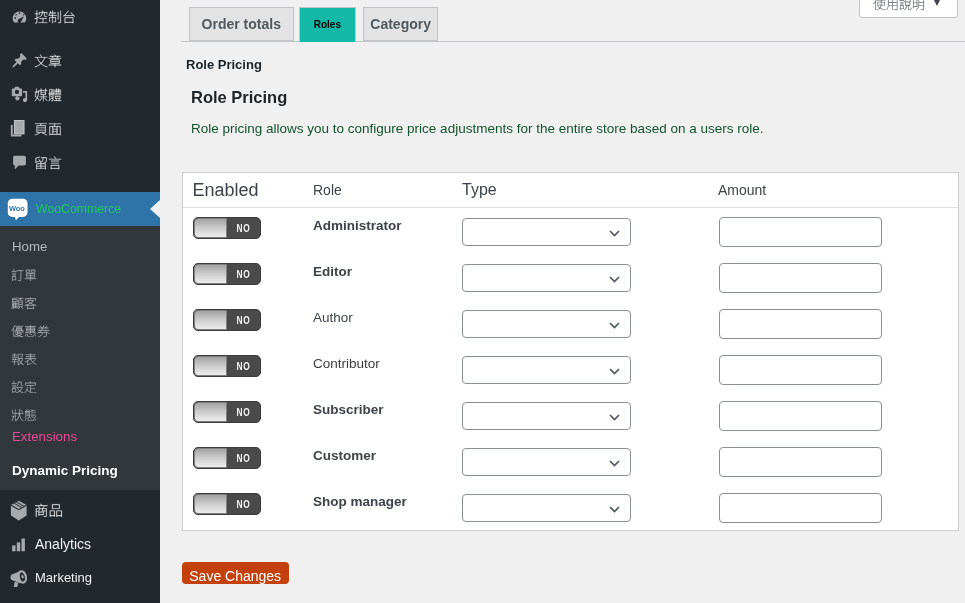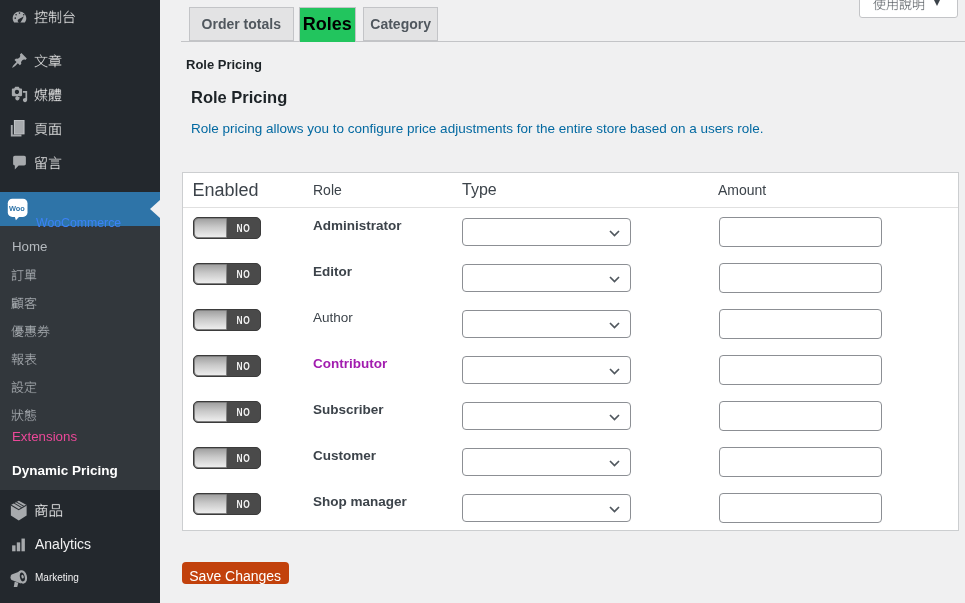--- a/index.html
+++ b/index.html
@@ -40,21 +40,21 @@
       <path fill="#a7aaad" d="M4.5 2h11c1.1 0 2 .9 2 2v7.5c0 1.1-.9 2-2 2H9l-4.5 4.6v-4.6c-1.1 0-2-.9-2-2V4c0-1.1.9-2 2-2z"></path>
     </svg>
 <div style="position:absolute;left:34px;top:152.1px"><svg width="28.0" height="20.3" viewBox="0 0 28.0 20.3">
         <path fill="#eeeeee" stroke="#eeeeee" stroke-width="0.3" d="M2.5 11.6H11.6V17.2H11.2V12.0H2.9V17.2H2.5ZM2.7 13.9H11.4V14.3H2.7ZM7.0 5.5H12.3V5.9H7.0ZM2.7 16.2H11.4V16.6H2.7ZM6.7 11.7H7.2V16.5H6.7ZM12.2 5.5H12.6Q12.6 5.5 12.6 5.6Q12.6 5.6 12.6 5.7Q12.6 5.7 12.6 5.8Q12.6 7.4 12.5 8.3Q12.4 9.2 12.3 9.7Q12.2 10.2 12.1 10.3Q11.9 10.5 11.8 10.5Q11.6 10.6 11.4 10.6Q11.1 10.6 10.7 10.6Q10.3 10.6 9.8 10.5Q9.8 10.4 9.8 10.3Q9.8 10.2 9.7 10.2Q10.2 10.2 10.7 10.2Q11.1 10.2 11.3 10.2Q11.4 10.2 11.5 10.2Q11.6 10.2 11.7 10.1Q11.8 9.9 11.9 9.5Q12.0 9.0 12.1 8.1Q12.2 7.2 12.2 5.6ZM5.8 4.7 6.1 5.0Q5.6 5.3 4.9 5.5Q4.2 5.7 3.4 5.9Q2.6 6.1 1.9 6.3Q1.8 6.2 1.8 6.1Q1.8 6.0 1.7 5.9Q2.4 5.8 3.2 5.6Q4.0 5.4 4.6 5.1Q5.3 4.9 5.8 4.7ZM9.0 5.6H9.4Q9.3 6.9 9.0 7.9Q8.8 9.0 8.1 9.8Q7.5 10.5 6.4 11.0Q6.4 11.0 6.3 10.9Q6.2 10.8 6.1 10.8Q7.2 10.3 7.8 9.5Q8.4 8.8 8.6 7.8Q8.9 6.8 9.0 5.6ZM4.6 7.3 4.9 7.2Q5.3 7.6 5.6 8.1Q6.0 8.6 6.3 9.1Q6.6 9.6 6.7 10.0L6.3 10.2Q6.2 9.8 5.9 9.3Q5.6 8.8 5.3 8.3Q4.9 7.8 4.6 7.3ZM1.6 10.6 1.5 10.2 1.9 9.9 6.0 8.8Q6.0 8.9 6.0 9.0Q6.0 9.1 6.1 9.1Q4.6 9.6 3.8 9.8Q2.9 10.1 2.4 10.2Q2.0 10.3 1.8 10.4Q1.6 10.5 1.6 10.6ZM1.6 10.6Q1.5 10.5 1.5 10.4Q1.4 10.4 1.4 10.3Q1.3 10.2 1.3 10.2Q1.4 10.1 1.6 9.9Q1.7 9.7 1.7 9.3V5.9H2.1V9.9Q2.1 9.9 2.1 9.9Q2.0 10.0 1.9 10.1Q1.8 10.1 1.8 10.2Q1.7 10.3 1.6 10.4Q1.6 10.5 1.6 10.6Z M17.1 16.1H24.9V16.5H17.1ZM17.0 10.9H25.0V11.3H17.0ZM17.0 8.8H25.0V9.2H17.0ZM14.9 6.9H27.2V7.3H14.9ZM16.9 13.0H25.1V17.2H24.7V13.4H17.3V17.2H16.9ZM20.0 4.8 20.4 4.6Q20.8 5.1 21.3 5.6Q21.7 6.1 22.0 6.5L21.6 6.7Q21.4 6.3 20.9 5.8Q20.5 5.3 20.0 4.8Z"></path>
       </svg></div>
 <svg style="position:absolute;left:7px;top:198px" width="22" height="23" viewBox="0 0 22 23">
 <rect x="0.8" y="0.7" width="19.7" height="18.2" rx="4.5" fill="#ffffff"></rect>
 <path d="M7.7 18.5 L12.4 18.5 L8.9 22.3 Z" fill="#ffffff"></path>
 <text x="9.9" y="13" fill="#2e74a8" font-family="'Liberation Sans',sans-serif" font-size="7.4" font-weight="bold" text-anchor="middle">Woo</text>
 </svg>
-<div class="lbl" style="left:36px;top:215px;height:16px;line-height:16px;font-size:12.3px;color:#3b82f6">WooCommerce</div>
+<div class="lbl" style="left:36px;top:201px;height:16px;line-height:16px;font-size:12.3px;color:#22c55e">WooCommerce</div>
 <div class="lbl" style="left:12px;top:239px;height:16px;line-height:16px;font-size:13.3px;color:#b4b9be">Home</div>
 <div style="position:absolute;left:11px;top:264.9px"><svg width="26.0" height="18.8" viewBox="0 0 26.0 18.8">
         <path fill="#b4b9be" stroke="#b4b9be" stroke-width="0.25" d="M1.3 8.2H5.1V8.6H1.3ZM1.3 9.8H5.1V10.2H1.3ZM0.7 6.5H5.5V6.9H0.7ZM1.5 11.5H5.0V15.1H1.5V14.8H4.6V11.9H1.5ZM1.3 11.5H1.7V15.8H1.3ZM2.2 4.4 2.6 4.2Q2.9 4.6 3.2 5.1Q3.5 5.5 3.6 5.8L3.3 6.1Q3.1 5.7 2.8 5.3Q2.5 4.8 2.2 4.4ZM5.8 5.5H12.4V5.9H5.8ZM9.7 5.6H10.1V15.1Q10.1 15.4 10.0 15.6Q9.9 15.7 9.6 15.8Q9.3 15.8 8.7 15.9Q8.2 15.9 7.2 15.9Q7.2 15.8 7.2 15.7Q7.1 15.7 7.1 15.6Q7.1 15.5 7.0 15.4Q7.6 15.5 8.1 15.5Q8.5 15.5 8.9 15.5Q9.2 15.5 9.4 15.4Q9.5 15.4 9.6 15.4Q9.7 15.3 9.7 15.1Z M19.3 8.3H19.7V16.0H19.3ZM15.6 10.3V11.9H23.6V10.3ZM15.6 8.4V10.0H23.6V8.4ZM15.2 8.0H23.9V12.3H15.2ZM13.8 13.6H25.2V14.0H13.8ZM15.4 5.2V6.9H18.5V5.2ZM15.0 4.8H18.9V7.3H15.0ZM20.6 5.2V6.9H23.8V5.2ZM20.2 4.8H24.2V7.3H20.2Z"></path>
       </svg></div>
 <div style="position:absolute;left:11px;top:292.9px"><svg width="26.0" height="18.8" viewBox="0 0 26.0 18.8">
         <path fill="#b4b9be" stroke="#b4b9be" stroke-width="0.25" d="M7.0 5.0H12.2V5.4H7.0ZM7.8 9.3V11.0H11.3V9.3ZM7.8 11.4V13.1H11.3V11.4ZM7.8 7.3V9.0H11.3V7.3ZM7.4 7.0H11.6V13.4H7.4ZM9.3 5.1 9.7 5.2Q9.6 5.7 9.5 6.2Q9.5 6.8 9.4 7.2L9.0 7.1Q9.1 6.7 9.2 6.1Q9.3 5.5 9.3 5.1ZM8.6 14.1 9.1 14.2Q8.7 14.7 8.1 15.2Q7.5 15.7 7.0 16.0Q6.9 15.9 6.8 15.8Q6.7 15.8 6.7 15.7Q7.0 15.5 7.4 15.2Q7.8 14.9 8.1 14.6Q8.4 14.3 8.6 14.1ZM10.3 14.2 10.6 14.1Q11.1 14.4 11.6 14.9Q12.1 15.3 12.4 15.7L12.1 15.9Q11.9 15.7 11.6 15.4Q11.3 15.1 10.9 14.8Q10.6 14.5 10.3 14.2ZM4.0 9.3 4.3 9.2Q4.5 9.5 4.7 9.9Q5.0 10.3 5.0 10.6L4.7 10.8Q4.6 10.5 4.4 10.1Q4.2 9.7 4.0 9.3ZM2.5 11.8H6.6V12.2H2.5ZM2.5 13.2H6.6V13.6H2.5ZM4.5 10.6H4.9V14.8H4.5ZM2.7 10.5H6.7V10.9H2.7V15.8H2.3V10.9L2.7 10.5ZM3.0 9.2 3.4 9.3Q3.1 10.1 2.7 11.0Q2.2 11.8 1.8 12.4Q1.8 12.3 1.7 12.3Q1.6 12.2 1.6 12.2Q1.5 12.1 1.4 12.1Q1.9 11.6 2.3 10.8Q2.7 10.0 3.0 9.2ZM1.5 6.5H6.5V8.9H1.5V8.5H6.1V6.9H1.5ZM5.8 4.6 6.2 4.9Q5.6 5.1 4.8 5.2Q4.0 5.4 3.1 5.5Q2.2 5.6 1.4 5.7Q1.4 5.6 1.3 5.5Q1.3 5.4 1.2 5.4Q2.0 5.3 2.9 5.2Q3.8 5.1 4.6 4.9Q5.3 4.8 5.8 4.6ZM1.2 5.4H1.6V10.2Q1.6 10.8 1.6 11.6Q1.6 12.3 1.5 13.1Q1.4 13.9 1.3 14.6Q1.2 15.4 0.9 16.0Q0.9 16.0 0.8 15.9Q0.8 15.9 0.7 15.8Q0.7 15.8 0.6 15.8Q0.8 15.2 0.9 14.5Q1.1 13.7 1.1 13.0Q1.2 12.2 1.2 11.5Q1.2 10.8 1.2 10.2ZM2.5 14.6H6.8V15.0H2.5Z M17.9 6.4 18.4 6.5Q17.8 7.4 16.8 8.3Q15.8 9.2 14.5 9.9Q14.4 9.9 14.4 9.8Q14.3 9.8 14.3 9.7Q14.2 9.7 14.2 9.7Q15.5 9.0 16.5 8.1Q17.4 7.2 17.9 6.4ZM17.3 7.5H22.5V7.9H17.0ZM22.4 7.5H22.5L22.5 7.5L22.8 7.7Q22.1 8.6 21.1 9.4Q20.1 10.2 18.9 10.8Q17.6 11.4 16.3 11.9Q15.0 12.3 13.8 12.6Q13.8 12.6 13.7 12.5Q13.7 12.4 13.7 12.4Q13.6 12.3 13.6 12.3Q14.8 12.0 16.0 11.6Q17.3 11.2 18.5 10.6Q19.7 10.0 20.7 9.2Q21.7 8.5 22.4 7.6ZM17.2 7.8Q17.9 8.9 19.2 9.8Q20.5 10.7 22.1 11.2Q23.7 11.8 25.4 12.1Q25.4 12.1 25.3 12.2Q25.3 12.2 25.2 12.3Q25.2 12.3 25.2 12.4Q23.5 12.1 21.9 11.5Q20.2 10.9 18.9 10.0Q17.6 9.2 16.8 8.0ZM16.2 12.1H22.9V16.0H22.5V12.4H16.6V16.0H16.2ZM16.4 15.1H22.7V15.5H16.4ZM14.1 5.6H24.9V7.6H24.5V6.0H14.5V7.6H14.1ZM18.9 4.3 19.2 4.2Q19.5 4.6 19.8 5.0Q20.0 5.4 20.2 5.7L19.8 5.9Q19.7 5.6 19.4 5.1Q19.2 4.7 18.9 4.3Z"></path>
       </svg></div>
 <div style="position:absolute;left:11px;top:320.9px"><svg width="39.0" height="18.8" viewBox="0 0 39.0 18.8">
         <path fill="#b4b9be" stroke="#b4b9be" stroke-width="0.25" d="M4.0 4.9H12.2V5.3H4.0ZM5.4 7.3H10.8V7.7H5.4ZM5.4 8.4H10.8V8.8H5.4ZM5.1 6.2H11.0V9.8H10.6V6.6H5.5V9.8H5.1ZM3.8 9.5H12.3V11.2H12.0V9.9H4.1V11.2H3.8ZM5.5 10.5 5.8 10.7Q5.6 11.0 5.2 11.4Q4.8 11.9 4.3 12.1L4.1 11.9Q4.5 11.6 4.9 11.2Q5.2 10.8 5.5 10.5ZM6.2 10.4H6.6V11.4Q6.6 11.5 6.7 11.6Q6.8 11.6 7.2 11.6Q7.3 11.6 7.6 11.6Q7.9 11.6 8.2 11.6Q8.5 11.6 8.8 11.6Q9.1 11.6 9.3 11.6Q9.5 11.6 9.6 11.5Q9.7 11.4 9.7 10.9Q9.8 11.0 9.9 11.0Q10.0 11.1 10.1 11.1Q10.0 11.6 9.9 11.8Q9.8 12.0 9.3 12.0Q9.3 12.0 9.0 12.0Q8.7 12.0 8.3 12.0Q7.9 12.0 7.6 12.0Q7.3 12.0 7.2 12.0Q6.8 12.0 6.6 12.0Q6.4 11.9 6.3 11.8Q6.2 11.7 6.2 11.4ZM7.1 10.3 7.4 10.0Q7.8 10.2 8.2 10.4Q8.6 10.7 8.9 10.9L8.7 11.2Q8.4 11.0 8.0 10.7Q7.5 10.4 7.1 10.3ZM10.1 10.6 10.4 10.4Q10.9 10.8 11.4 11.2Q11.8 11.6 12.1 11.9L11.8 12.2Q11.5 11.8 11.1 11.4Q10.6 11.0 10.1 10.6ZM6.9 11.8 7.4 11.9Q6.8 12.6 5.9 13.3Q5.0 13.9 3.8 14.5Q3.8 14.4 3.7 14.4Q3.6 14.3 3.5 14.2Q4.7 13.7 5.6 13.1Q6.4 12.4 6.9 11.8ZM10.4 12.7H10.5L10.6 12.7L10.9 12.9Q10.1 14.0 8.3 14.8Q6.4 15.6 3.7 16.0Q3.6 15.9 3.6 15.8Q3.5 15.7 3.4 15.7Q6.1 15.3 7.9 14.6Q9.7 13.8 10.4 12.8ZM5.0 12.6Q5.6 13.5 6.8 14.1Q7.9 14.7 9.3 15.1Q10.7 15.5 12.2 15.6Q12.2 15.7 12.1 15.8Q12.0 15.9 12.0 16.0Q10.5 15.8 9.0 15.4Q7.6 15.0 6.4 14.3Q5.3 13.7 4.6 12.8ZM6.2 12.7H10.6V13.1H5.8ZM7.8 5.1 8.3 5.1Q8.1 5.5 8.0 5.8Q7.9 6.2 7.8 6.4L7.5 6.4Q7.6 6.1 7.7 5.7Q7.7 5.4 7.8 5.1ZM3.2 4.4 3.6 4.5Q3.3 5.6 2.9 6.6Q2.4 7.7 1.9 8.6Q1.4 9.5 0.8 10.3Q0.8 10.2 0.8 10.2Q0.7 10.1 0.6 10.1Q0.6 10.0 0.5 10.0Q1.1 9.3 1.6 8.4Q2.1 7.5 2.5 6.5Q3.0 5.4 3.2 4.4ZM2.3 7.2 2.6 6.8 2.6 6.9V16.0H2.3Z M14.1 5.3H24.9V5.7H14.1ZM19.3 4.3H19.7V11.6H19.3ZM15.5 8.7V9.8H23.6V8.7ZM15.5 7.2V8.3H23.6V7.2ZM15.1 6.8H24.0V10.2H15.1ZM21.4 10.7 21.7 10.4Q22.3 10.6 23.0 11.0Q23.6 11.3 24.2 11.7Q24.7 12.0 25.1 12.3L24.8 12.6Q24.5 12.3 23.9 11.9Q23.4 11.6 22.7 11.2Q22.1 10.9 21.4 10.7ZM14.1 11.5Q14.9 11.5 16.0 11.5Q17.1 11.5 18.4 11.5Q19.6 11.5 21.0 11.5Q22.3 11.4 23.7 11.4L23.7 11.8Q21.9 11.8 20.1 11.8Q18.4 11.9 16.8 11.9Q15.3 11.9 14.1 11.9ZM16.5 12.9H16.9V15.1Q16.9 15.3 17.1 15.4Q17.3 15.5 18.0 15.5Q18.1 15.5 18.4 15.5Q18.7 15.5 19.2 15.5Q19.6 15.5 20.0 15.5Q20.5 15.5 20.8 15.5Q21.2 15.5 21.4 15.5Q21.7 15.5 21.9 15.4Q22.1 15.3 22.1 14.9Q22.2 14.6 22.2 14.0Q22.3 14.0 22.4 14.1Q22.5 14.1 22.6 14.1Q22.6 14.8 22.5 15.2Q22.4 15.6 22.1 15.7Q21.9 15.8 21.4 15.8Q21.3 15.8 20.9 15.8Q20.6 15.8 20.1 15.8Q19.7 15.8 19.2 15.8Q18.7 15.8 18.4 15.8Q18.1 15.8 18.0 15.8Q17.4 15.8 17.1 15.8Q16.8 15.7 16.7 15.6Q16.5 15.4 16.5 15.1ZM18.3 12.6 18.5 12.4Q18.9 12.5 19.4 12.8Q19.9 13.0 20.3 13.3Q20.7 13.5 20.9 13.7L20.7 14.0Q20.4 13.8 20.0 13.5Q19.6 13.3 19.2 13.1Q18.7 12.8 18.3 12.6ZM22.9 13.0 23.2 12.8Q23.6 13.2 23.9 13.6Q24.3 14.1 24.5 14.5Q24.8 14.9 25.0 15.2L24.7 15.4Q24.5 15.1 24.2 14.6Q23.9 14.2 23.6 13.8Q23.3 13.4 22.9 13.0ZM15.1 12.9 15.5 13.0Q15.3 13.4 15.1 13.9Q14.9 14.3 14.7 14.8Q14.5 15.2 14.2 15.6L13.9 15.4Q14.2 15.1 14.4 14.6Q14.6 14.2 14.8 13.7Q15.0 13.3 15.1 12.9Z M26.9 9.0H38.2V9.4H26.9ZM27.7 6.8H37.2V7.2H27.7ZM34.3 9.0Q34.7 9.8 35.4 10.4Q36.0 11.0 36.9 11.5Q37.7 12.0 38.5 12.2Q38.5 12.3 38.4 12.3Q38.4 12.4 38.3 12.4Q38.3 12.5 38.2 12.6Q37.4 12.3 36.6 11.8Q35.8 11.2 35.1 10.6Q34.4 9.9 33.9 9.2ZM32.5 4.3 32.9 4.3Q32.7 5.4 32.3 6.6Q31.8 7.7 31.1 8.8Q30.3 9.9 29.3 10.9Q28.2 11.8 26.8 12.5Q26.8 12.4 26.7 12.4Q26.7 12.3 26.6 12.3Q26.6 12.2 26.5 12.2Q27.9 11.5 29.0 10.6Q30.0 9.7 30.8 8.6Q31.5 7.5 31.9 6.4Q32.4 5.3 32.5 4.3ZM28.9 4.9 29.2 4.7Q29.6 5.1 29.9 5.6Q30.3 6.0 30.4 6.4L30.1 6.6Q30.0 6.2 29.6 5.8Q29.3 5.3 28.9 4.9ZM35.7 4.7 36.1 4.9Q35.7 5.4 35.3 6.0Q34.9 6.6 34.5 7.0L34.2 6.9Q34.4 6.6 34.7 6.2Q35.0 5.8 35.3 5.4Q35.5 5.0 35.7 4.7ZM28.8 11.3H35.5V11.7H28.8ZM35.3 11.3H35.7Q35.7 11.3 35.7 11.4Q35.7 11.5 35.7 11.6Q35.6 12.9 35.5 13.8Q35.4 14.6 35.3 15.0Q35.1 15.5 35.0 15.6Q34.8 15.8 34.7 15.8Q34.5 15.9 34.2 15.9Q34.0 15.9 33.5 15.9Q33.0 15.9 32.4 15.8Q32.4 15.7 32.4 15.6Q32.4 15.5 32.3 15.4Q32.9 15.5 33.4 15.5Q34.0 15.5 34.1 15.5Q34.3 15.5 34.5 15.5Q34.6 15.5 34.6 15.4Q34.8 15.3 34.9 14.8Q35.0 14.4 35.1 13.6Q35.2 12.7 35.3 11.4ZM31.2 11.5H31.6Q31.4 12.3 31.2 13.0Q30.9 13.7 30.5 14.3Q30.0 14.9 29.3 15.3Q28.6 15.7 27.5 16.0Q27.5 16.0 27.5 15.9Q27.4 15.9 27.4 15.8Q27.3 15.7 27.3 15.7Q28.3 15.4 29.0 15.0Q29.7 14.6 30.1 14.1Q30.6 13.6 30.8 12.9Q31.1 12.3 31.2 11.5Z"></path>
       </svg></div>
@@ -87,34 +87,34 @@
         <rect x="13.5" y="3" width="4" height="15"></rect>
       </g>
     </svg>
 <div class="lbl" style="left:35px;top:536px;height:16px;line-height:16px;font-size:14px;color:#f0f0f1">Analytics</div>
 <svg style="position:absolute;left:8.5px;top:568.5px" width="19" height="19" viewBox="0 0 20 20">
       <path fill="#a7aaad" d="M12.5 2 L2.8 5.7 Q1.6 6.2 1.6 8.6 Q1.6 11 2.8 11.5 L12.5 15.2 Z"></path>
       <ellipse cx="14" cy="8.3" rx="3.7" ry="6" transform="rotate(-14 14 8.3)" fill="#23282d" stroke="#a7aaad" stroke-width="2.4"></ellipse>
       <ellipse cx="14.3" cy="8" rx="1.2" ry="2.1" transform="rotate(-14 14.3 8)" fill="#a7aaad"></ellipse>
       <path fill="#a7aaad" d="M6 13.3 L9.8 14.5 L8.7 19 L5 19 Z"></path>
     </svg>
-<div class="lbl" style="left:35px;top:570px;height:16px;line-height:16px;font-size:10px;color:#f0f0f1">Marketing</div>
+<div class="lbl" style="left:35px;top:570px;height:16px;line-height:16px;font-size:13px;color:#f0f0f1">Marketing</div>
 </div>
 <div class="abs" style="left:859px;top:-20px;width:99px;height:38px;background:#fff;border:1px solid #c3c4c7;border-radius:0 0 3px 3px"></div>
 <div style="position:absolute;left:873px;top:-5.6px"><svg width="52.0" height="18.8" viewBox="0 0 52.0 18.8">
       <path fill="#50575e" stroke="#50575e" stroke-width="0.2" d="M4.0 5.9H12.4V6.3H4.0ZM4.9 8.3V10.9H11.5V8.3ZM4.5 7.9H11.9V11.3H4.5ZM4.9 11.7Q5.6 12.8 6.7 13.6Q7.8 14.4 9.3 14.9Q10.8 15.5 12.5 15.7Q12.4 15.7 12.4 15.8Q12.3 15.9 12.3 15.9Q12.2 16.0 12.2 16.1Q10.5 15.8 9.0 15.2Q7.5 14.7 6.4 13.8Q5.2 13.0 4.6 11.8ZM8.0 4.3H8.3V9.9Q8.3 10.6 8.3 11.3Q8.2 12.0 8.0 12.7Q7.8 13.4 7.3 14.0Q6.8 14.7 6.0 15.2Q5.1 15.7 3.8 16.1Q3.8 16.0 3.8 16.0Q3.7 15.9 3.7 15.9Q3.7 15.8 3.6 15.8Q4.9 15.4 5.7 14.9Q6.5 14.4 7.0 13.8Q7.4 13.2 7.7 12.6Q7.9 11.9 7.9 11.2Q8.0 10.5 8.0 9.9ZM3.9 4.3 4.3 4.4Q3.8 5.5 3.3 6.5Q2.7 7.5 2.0 8.4Q1.4 9.3 0.7 10.0Q0.6 10.0 0.6 9.9Q0.5 9.8 0.5 9.8Q0.4 9.7 0.4 9.7Q1.1 9.0 1.7 8.2Q2.4 7.3 2.9 6.3Q3.5 5.3 3.9 4.3ZM2.4 7.4 2.8 7.1 2.8 7.1V16.1H2.4Z M15.4 5.2H24.2V5.6H15.4ZM15.4 8.3H24.1V8.7H15.4ZM15.2 11.5H24.1V11.8H15.2ZM15.1 5.2H15.5V10.0Q15.5 10.7 15.5 11.5Q15.4 12.3 15.2 13.1Q15.1 13.9 14.7 14.7Q14.4 15.4 13.8 16.1Q13.8 16.0 13.7 16.0Q13.7 15.9 13.6 15.9Q13.6 15.8 13.5 15.8Q14.1 15.2 14.4 14.4Q14.7 13.7 14.9 13.0Q15.0 12.2 15.1 11.4Q15.1 10.7 15.1 10.0ZM24.0 5.2H24.3V15.2Q24.3 15.5 24.2 15.7Q24.1 15.8 23.9 15.9Q23.6 15.9 23.0 15.9Q22.5 15.9 21.5 15.9Q21.5 15.9 21.4 15.7Q21.4 15.6 21.3 15.5Q21.9 15.5 22.4 15.5Q22.8 15.5 23.2 15.5Q23.5 15.5 23.6 15.5Q23.8 15.5 23.9 15.5Q24.0 15.4 24.0 15.2ZM19.3 5.4H19.7V15.9H19.3Z M27.1 8.2H30.6V8.6H27.1ZM27.1 9.8H30.6V10.2H27.1ZM26.6 6.5H31.1V6.9H26.6ZM27.3 11.5H30.7V15.1H27.3V14.8H30.3V11.9H27.3ZM27.1 11.5H27.5V15.8H27.1ZM28.1 4.4 28.4 4.3Q28.7 4.7 29.0 5.2Q29.3 5.7 29.4 6.0L29.1 6.2Q28.9 5.8 28.7 5.3Q28.4 4.8 28.1 4.4ZM33.7 11.2H34.1Q34.0 12.0 33.9 12.7Q33.7 13.5 33.4 14.1Q33.1 14.7 32.6 15.2Q32.1 15.7 31.5 16.0Q31.4 16.0 31.4 15.9Q31.3 15.9 31.3 15.8Q31.2 15.8 31.2 15.7Q32.1 15.3 32.6 14.6Q33.1 14.0 33.3 13.1Q33.6 12.2 33.7 11.2ZM35.5 11.2H35.9V15.1Q35.9 15.2 36.0 15.3Q36.1 15.4 36.3 15.4Q36.4 15.4 36.7 15.4Q36.9 15.4 37.2 15.4Q37.4 15.4 37.5 15.4Q37.7 15.4 37.8 15.3Q37.9 15.1 37.9 14.8Q37.9 14.4 37.9 13.7Q38.0 13.7 38.1 13.7Q38.1 13.8 38.2 13.8Q38.3 13.8 38.3 13.8Q38.3 14.6 38.2 15.0Q38.2 15.4 38.0 15.6Q37.9 15.7 37.6 15.7Q37.5 15.7 37.3 15.7Q37.2 15.7 37.0 15.7Q36.7 15.7 36.6 15.7Q36.4 15.7 36.3 15.7Q36.0 15.7 35.8 15.7Q35.7 15.6 35.6 15.5Q35.5 15.3 35.5 15.1ZM32.7 8.2V11.0H36.7V8.2ZM32.3 7.8H37.1V11.4H32.3ZM33.4 4.5 33.8 4.6Q33.6 5.3 33.2 5.9Q32.8 6.6 32.4 7.2Q31.9 7.8 31.4 8.2Q31.4 8.2 31.4 8.1Q31.3 8.1 31.2 8.0Q31.1 8.0 31.1 8.0Q31.8 7.3 32.4 6.4Q33.0 5.5 33.4 4.5ZM35.2 4.5 35.5 4.4Q36.0 4.9 36.6 5.6Q37.1 6.2 37.6 6.9Q38.0 7.5 38.2 8.0L37.9 8.2Q37.7 7.7 37.2 7.1Q36.8 6.4 36.3 5.8Q35.8 5.1 35.2 4.5Z M40.4 5.2H44.2V12.7H40.4V12.3H43.8V5.6H40.4ZM40.4 8.7H44.0V9.0H40.4ZM45.9 4.9H50.6V5.3H45.9ZM45.9 8.1H50.6V8.5H45.9ZM45.7 11.4H50.6V11.8H45.7ZM40.2 5.2H40.6V14.0H40.2ZM50.5 4.9H50.9V15.2Q50.9 15.5 50.8 15.7Q50.7 15.8 50.4 15.9Q50.2 15.9 49.7 15.9Q49.2 16.0 48.3 16.0Q48.3 15.9 48.3 15.8Q48.2 15.8 48.2 15.7Q48.2 15.6 48.1 15.5Q48.6 15.6 49.0 15.6Q49.5 15.6 49.8 15.6Q50.1 15.5 50.2 15.5Q50.4 15.5 50.4 15.5Q50.5 15.4 50.5 15.2ZM45.7 4.9H46.0V9.4Q46.0 10.2 46.0 11.1Q45.9 12.0 45.6 12.9Q45.4 13.7 44.8 14.6Q44.3 15.4 43.5 16.1Q43.4 16.0 43.4 16.0Q43.4 15.9 43.3 15.9Q43.3 15.8 43.2 15.8Q44.0 15.1 44.5 14.3Q45.0 13.6 45.3 12.7Q45.5 11.9 45.6 11.1Q45.7 10.2 45.7 9.4Z"></path>
     </svg></div>
 <div class="abs" style="left:933px;top:-2px;width:0;height:0;border-left:4.5px solid transparent;border-right:4.5px solid transparent;border-top:8px solid #3c434a"></div>
 <div class="abs" style="left:181px;top:41px;width:784px;height:1px;background:#c3c4c7"></div>
 <div class="abs" style="left:189px;top:7px;width:104.5px;height:34px;background:#e3e3e4;border:1px solid #c3c4c7;font-size:14px;font-weight:bold;color:#50575e;text-align:center;line-height:32px">Order totals</div>
-<div class="abs" style="left:298.7px;top:7px;width:57.3px;height:35px;background:#22c55e;border:1px solid #c3c4c7;border-bottom:none;font-size:18px;font-weight:bold;color:#000;text-align:center;line-height:33px">Roles</div>
+<div class="abs" style="left:298.7px;top:7px;width:57.3px;height:35px;background:#14b8a6;border:1px solid #c3c4c7;border-bottom:none;font-size:10px;font-weight:bold;color:#000;text-align:center;line-height:33px">Roles</div>
 <div class="abs" style="left:363.3px;top:7px;width:74.7px;height:34px;background:#e3e3e4;border:1px solid #c3c4c7;font-size:14px;font-weight:bold;color:#50575e;text-align:center;line-height:32px">Category</div>
 <div class="lbl" style="left:186px;top:58px;height:14px;line-height:14px;font-size:13px;font-weight:bold;color:#1d2327">Role Pricing</div>
 <div class="lbl" style="left:191px;top:87px;height:20px;line-height:20px;font-size:16.5px;font-weight:bold;color:#1d2327">Role Pricing</div>
-<div class="lbl" style="left:191px;top:122px;height:14px;line-height:14px;font-size:13.5px;color:#0369a1">Role pricing allows you to configure price adjustments for the entire store based on a users role.</div>
+<div class="lbl" style="left:191px;top:122px;height:14px;line-height:14px;font-size:13.5px;color:#14532d">Role pricing allows you to configure price adjustments for the entire store based on a users role.</div>
 <div class="abs" style="left:181.5px;top:171.5px;width:777px;height:359px;background:#fff;border:1px solid #ccced0"></div>
 <div class="lbl" style="left:192.5px;top:182px;height:16px;line-height:16px;font-size:18px;color:#3c434a">Enabled</div>
 <div class="lbl" style="left:313px;top:182px;height:16px;line-height:16px;font-size:14px;color:#3c434a">Role</div>
 <div class="lbl" style="left:462px;top:182px;height:16px;line-height:16px;font-size:16px;color:#3c434a">Type</div>
 <div class="lbl" style="left:718px;top:182px;height:16px;line-height:16px;font-size:14px;color:#3c434a">Amount</div>
 <div class="abs" style="left:182.5px;top:207px;width:775px;height:1px;background:#e0e0e0"></div>
 <div class="abs" style="left:192.7px;top:216.7px;width:68.5px;height:22.7px;background:#4a4a4a;border:1px solid #3b3b3b;border-radius:5px">
 <div class="abs" style="left:0;top:0;width:33.5px;height:20.7px;background:linear-gradient(180deg,#a2a2a2 0%,#c9c9c9 45%,#ededed 100%);border:1px solid #808080;border-radius:4px 0 0 4px"></div>
 <div class="abs" style="left:33.5px;top:0;right:0;bottom:0;text-align:center;line-height:20.7px;font-size:10.5px;font-weight:bold;color:#f5f5f5;letter-spacing:1px;transform:scaleX(0.8)">NO</div>
 </div>
@@ -144,21 +144,21 @@
 <div class="abs" style="left:462px;top:309.7px;width:169px;height:28.6px;background:#fff;border:1px solid #8c8f94;border-radius:4px">
     <svg width="11" height="7" viewBox="0 0 11 7" style="position:absolute;right:10px;top:11px">
       <path d="M1 1l4.5 4.5L10 1" fill="none" stroke="#50575e" stroke-width="1.7"></path>
     </svg>
   </div>
 <div class="abs" style="left:718.7px;top:309.3px;width:163.7px;height:29.4px;background:#fff;border:1px solid #8c8f94;border-radius:4px"></div>
 <div class="abs" style="left:192.7px;top:354.7px;width:68.5px;height:22.7px;background:#4a4a4a;border:1px solid #3b3b3b;border-radius:5px">
 <div class="abs" style="left:0;top:0;width:33.5px;height:20.7px;background:linear-gradient(180deg,#a2a2a2 0%,#c9c9c9 45%,#ededed 100%);border:1px solid #808080;border-radius:4px 0 0 4px"></div>
 <div class="abs" style="left:33.5px;top:0;right:0;bottom:0;text-align:center;line-height:20.7px;font-size:10.5px;font-weight:bold;color:#f5f5f5;letter-spacing:1px;transform:scaleX(0.8)">NO</div>
 </div>
-<div class="lbl" style="left:313px;top:355.9px;height:16px;line-height:16px;font-size:13.5px;font-weight:bold;color:#a21caf">Contributor</div>
+<div class="lbl" style="left:313px;top:355.9px;height:16px;line-height:16px;font-size:13.5px;font-weight:normal;color:#404040">Contributor</div>
 <div class="abs" style="left:462px;top:355.7px;width:169px;height:28.6px;background:#fff;border:1px solid #8c8f94;border-radius:4px">
     <svg width="11" height="7" viewBox="0 0 11 7" style="position:absolute;right:10px;top:11px">
       <path d="M1 1l4.5 4.5L10 1" fill="none" stroke="#50575e" stroke-width="1.7"></path>
     </svg>
   </div>
 <div class="abs" style="left:718.7px;top:355.3px;width:163.7px;height:29.4px;background:#fff;border:1px solid #8c8f94;border-radius:4px"></div>
 <div class="abs" style="left:192.7px;top:400.7px;width:68.5px;height:22.7px;background:#4a4a4a;border:1px solid #3b3b3b;border-radius:5px">
 <div class="abs" style="left:0;top:0;width:33.5px;height:20.7px;background:linear-gradient(180deg,#a2a2a2 0%,#c9c9c9 45%,#ededed 100%);border:1px solid #808080;border-radius:4px 0 0 4px"></div>
 <div class="abs" style="left:33.5px;top:0;right:0;bottom:0;text-align:center;line-height:20.7px;font-size:10.5px;font-weight:bold;color:#f5f5f5;letter-spacing:1px;transform:scaleX(0.8)">NO</div>
 </div>

